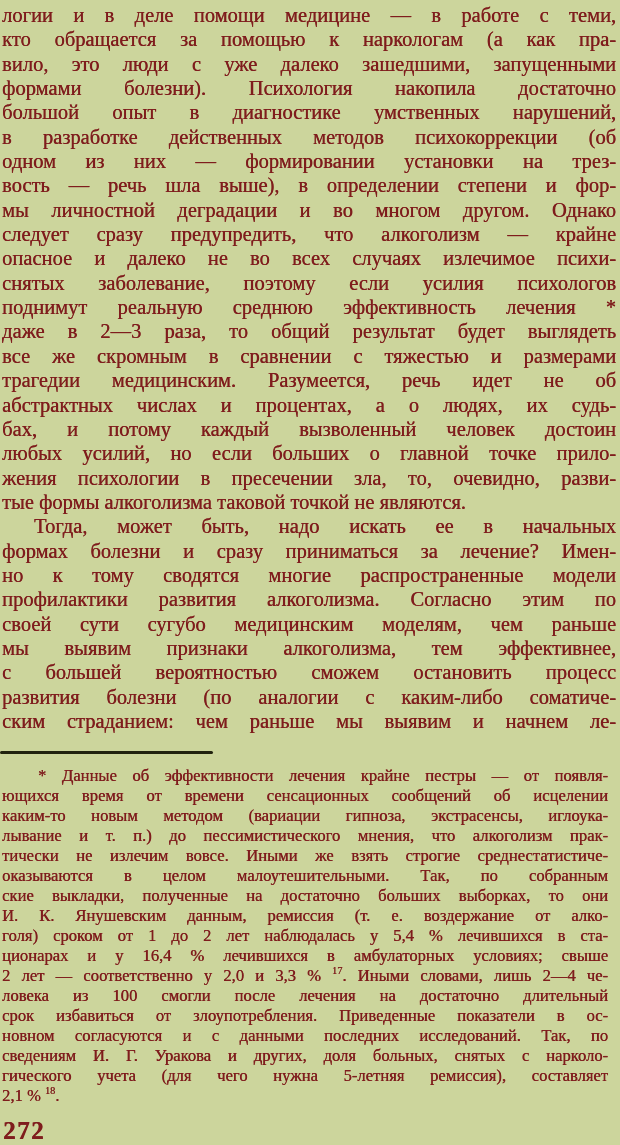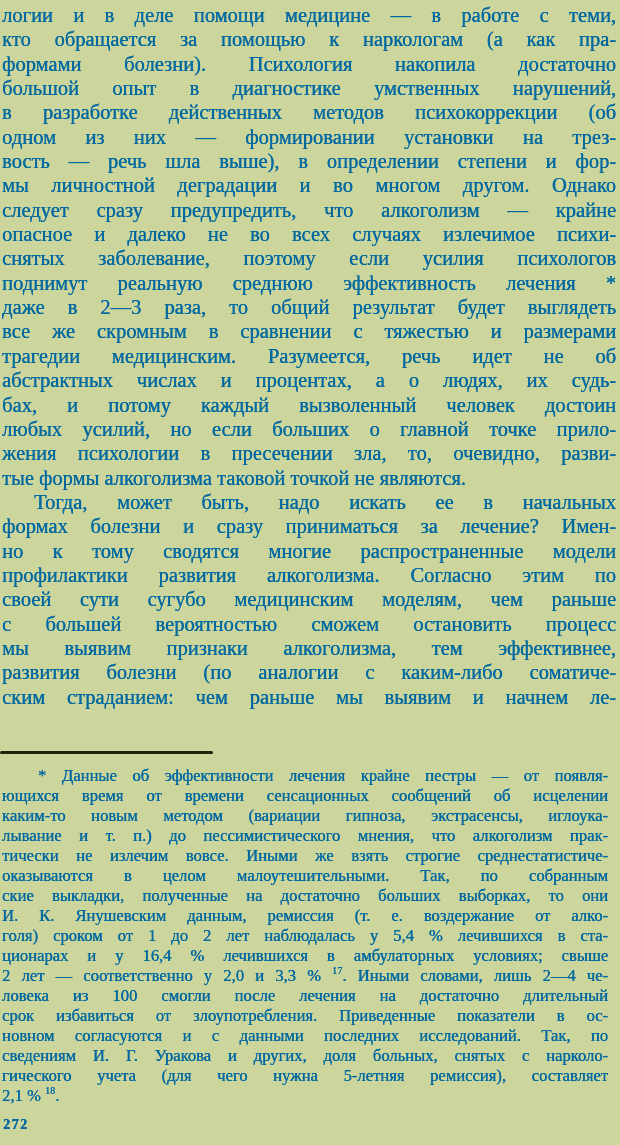--- a/index.html
+++ b/index.html
@@ -51,33 +51,34 @@
   sup {
     font-size: 0.62em;
     vertical-align: super;
     line-height: 0;
     font-family: Liberation Serif, serif;
   }
   .page-number {
     position: absolute;
     top: 1117px;
     left: 3px;
-    font-size: 14px;
+    font-size: 25px;
     font-weight: bold;
     letter-spacing: 1.5px;
     text-shadow: 0.4px 0 0 currentColor;
   }
 </style>
 </head>
 <body>
 
-<div class="page" style="background: rgb(204, 213, 156); color: #0369a1;">
+<div class="page" style="background: rgb(204, 213, 156); color: #7f1d1d;">
   <div class="body-text">
       <div class="line">логии и в деле помощи медицине — в работе с теми,</div>
       <div class="line">кто обращается за помощью к наркологам (а как пра-</div>
+      <div class="line">вило, это люди с уже далеко зашедшими, запущенными</div>
       <div class="line">формами болезни). Психология накопила достаточно</div>
       <div class="line">большой опыт в диагностике умственных нарушений,</div>
       <div class="line">в разработке действенных методов психокоррекции (об</div>
       <div class="line">одном из них — формировании установки на трез-</div>
       <div class="line">вость — речь шла выше), в определении степени и фор-</div>
       <div class="line">мы личностной деградации и во многом другом. Однако</div>
       <div class="line">следует сразу предупредить, что алкоголизм — крайне</div>
       <div class="line">опасное и далеко не во всех случаях излечимое психи-</div>
       <div class="line">снятых заболевание, поэтому если усилия психологов</div>
       <div class="line">поднимут реальную среднюю эффективность лечения *</div>
@@ -87,22 +88,22 @@
       <div class="line">абстрактных числах и процентах, а о людях, их судь-</div>
       <div class="line">бах, и потому каждый вызволенный человек достоин</div>
       <div class="line">любых усилий, но если больших о главной точке прило-</div>
       <div class="line">жения психологии в пресечении зла, то, очевидно, разви-</div>
       <div class="line last">тые формы алкоголизма таковой точкой не являются.</div>
       <div class="line" style="text-indent: 32px;">Тогда, может быть, надо искать ее в начальных</div>
       <div class="line">формах болезни и сразу приниматься за лечение? Имен-</div>
       <div class="line">но к тому сводятся многие распространенные модели</div>
       <div class="line">профилактики развития алкоголизма. Согласно этим по</div>
       <div class="line">своей сути сугубо медицинским моделям, чем раньше</div>
+      <div class="line">мы выявим признаки алкоголизма, тем эффективнее,</div>
       <div class="line">с большей вероятностью сможем остановить процесс</div>
-      <div class="line">мы выявим признаки алкоголизма, тем эффективнее,</div>
       <div class="line">развития болезни (по аналогии с каким-либо соматиче-</div>
       <div class="line">ским страданием: чем раньше мы выявим и начнем ле-</div>
     </div>
 
   <div class="footnote-rule" style="background: rgb(33, 35, 15);"></div>
 
   <div class="footnote">
       <div class="line" style="text-indent: 36px;">* Данные об эффективности лечения крайне пестры — от появля-</div>
       <div class="line">ющихся время от времени сенсационных сообщений об исцелении</div>
       <div class="line">каким-то новым методом (вариации гипноза, экстрасенсы, иглоука-</div>

